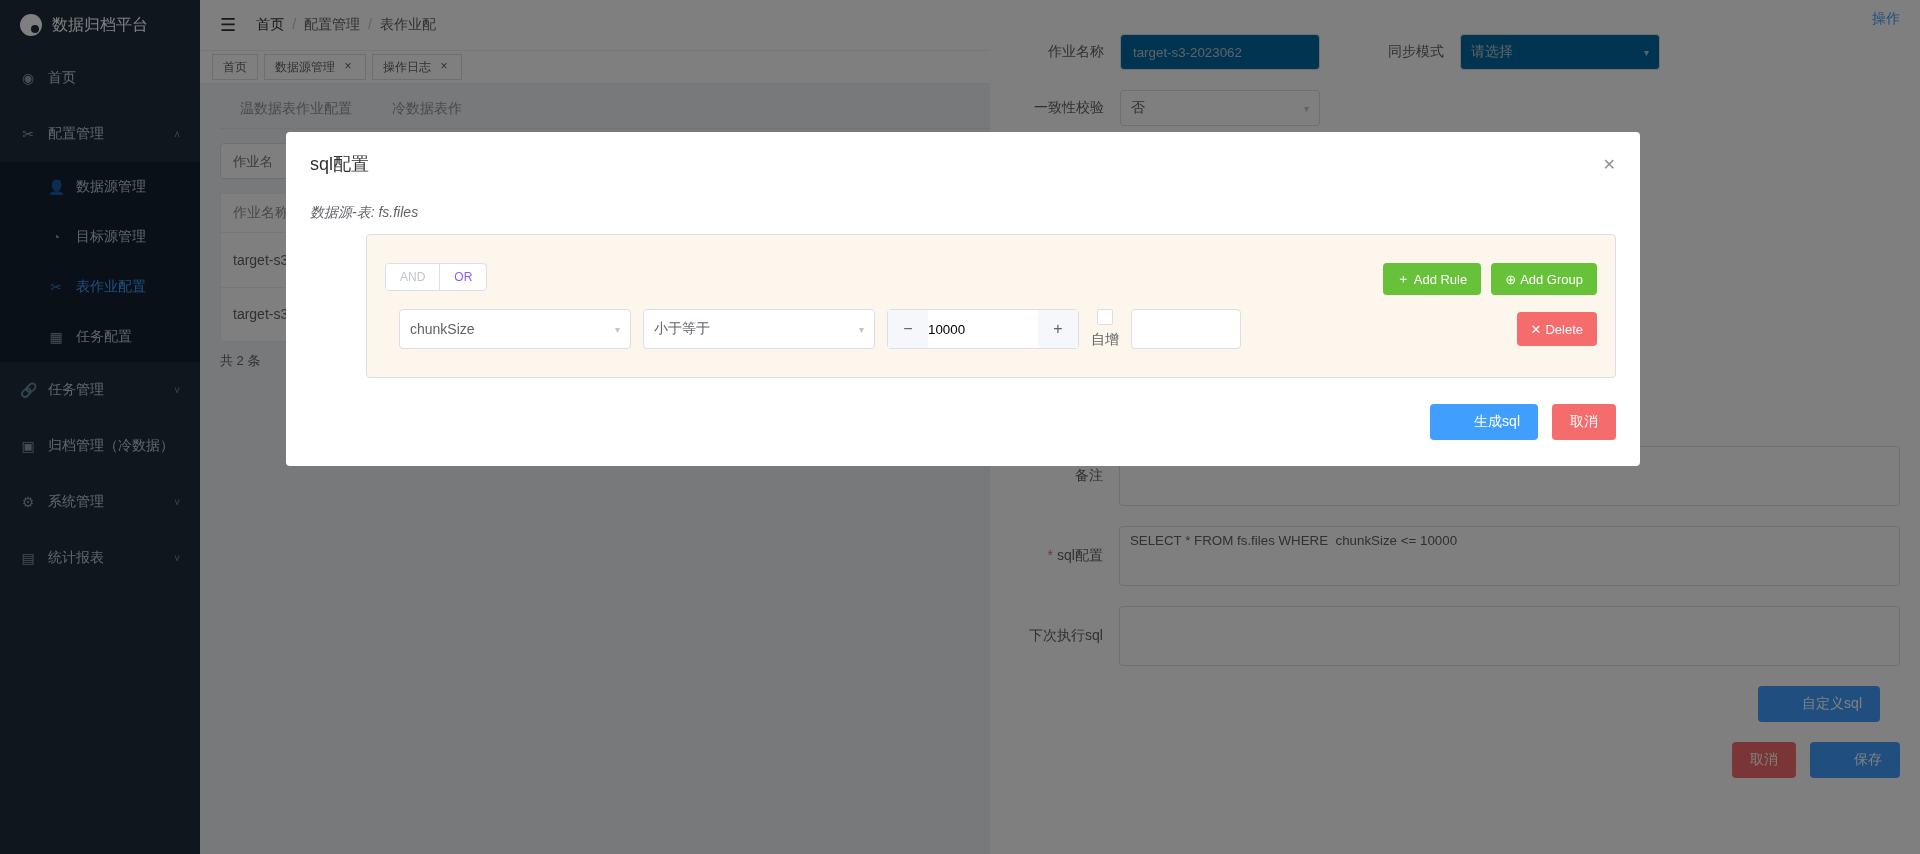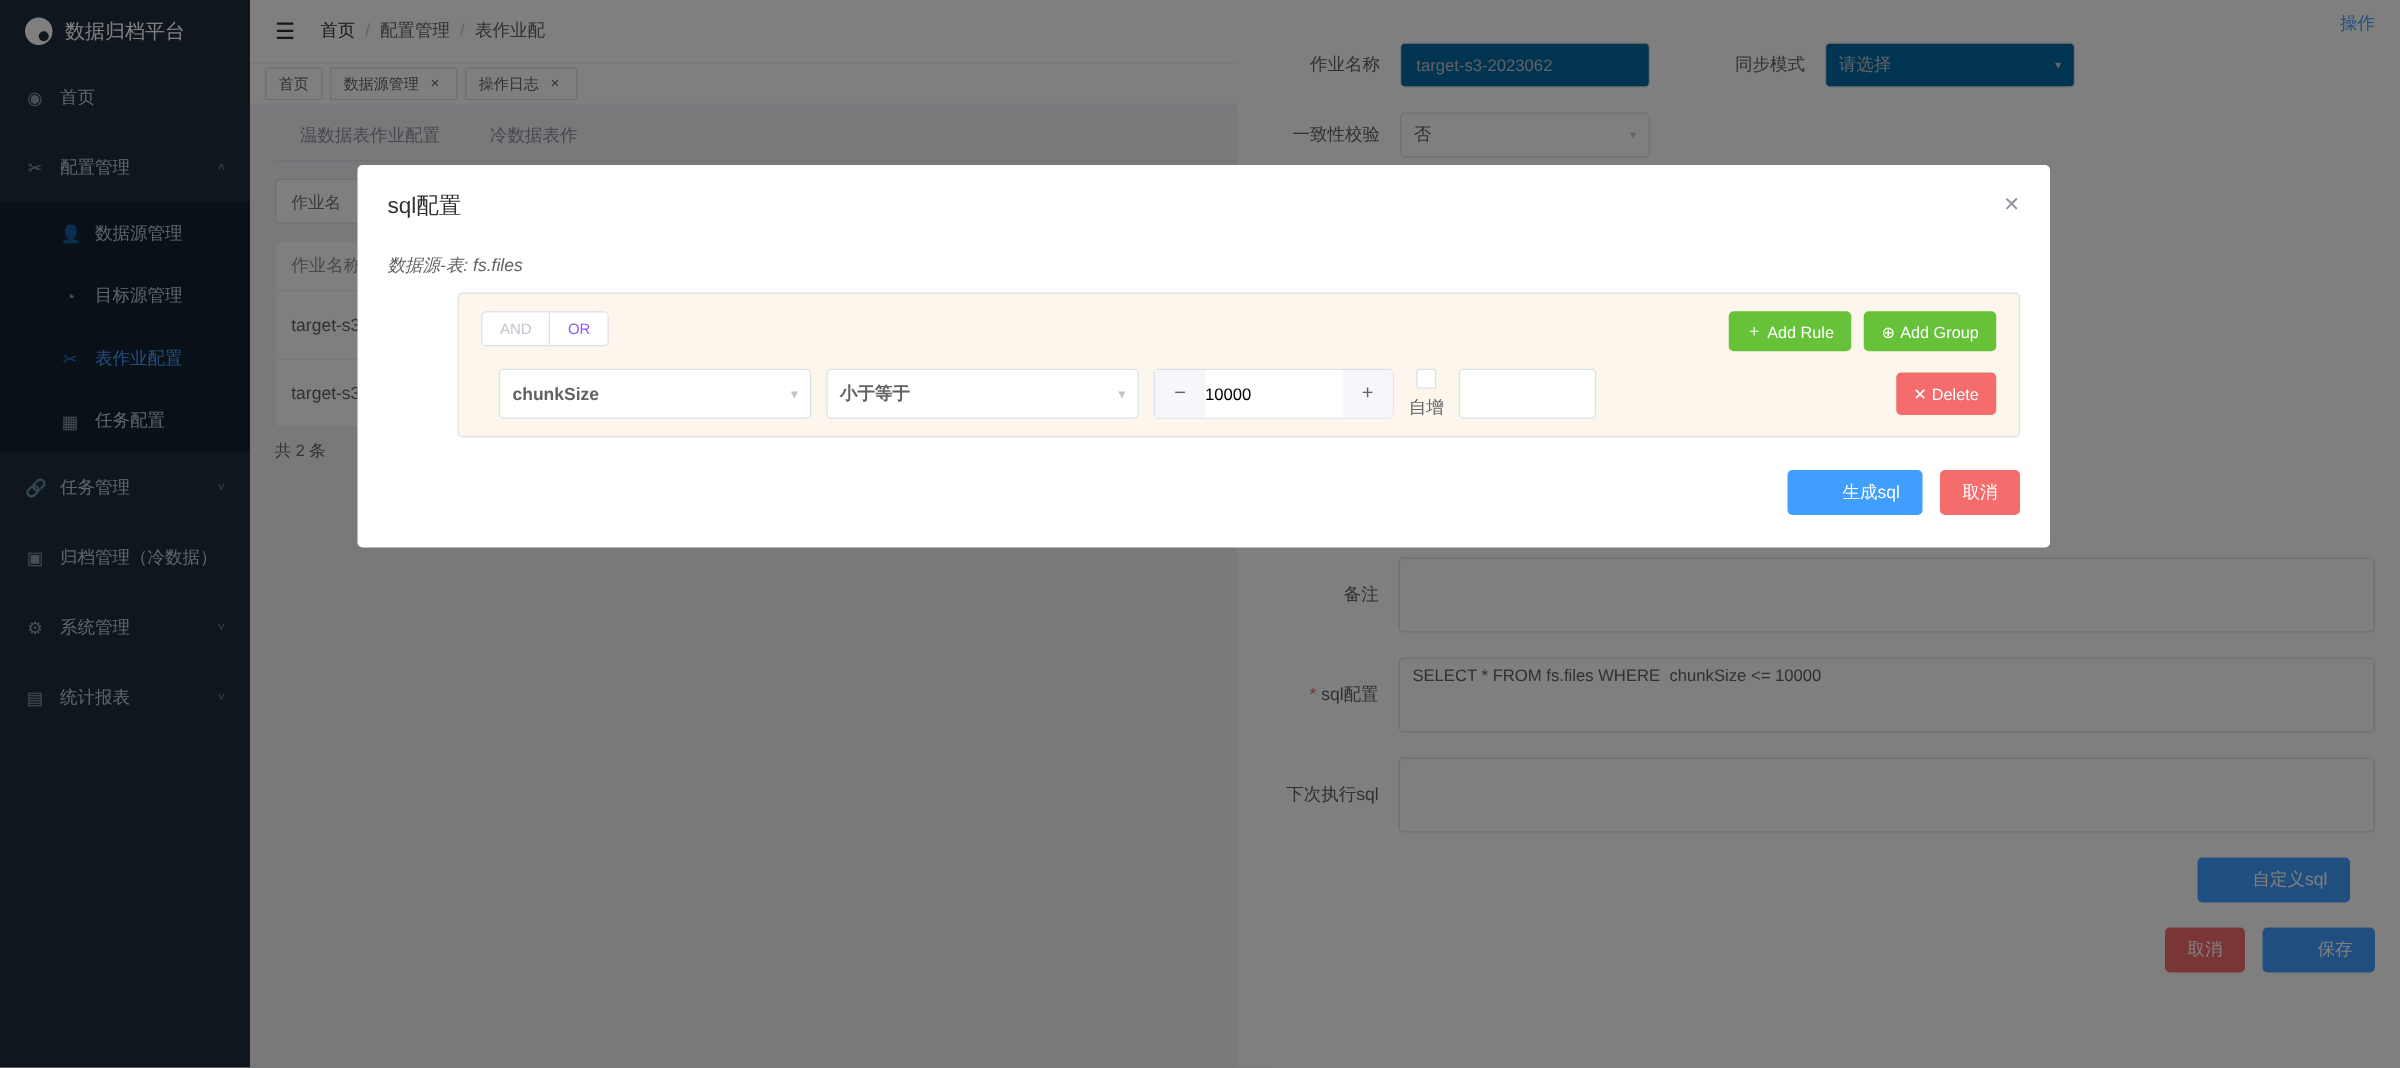--- a/index.html
+++ b/index.html
@@ -56,29 +56,29 @@
 .btn { display:inline-flex; align-items:center; justify-content:center; height:36px; padding:0 18px; border-radius:4px; color:#fff; cursor:pointer; border:none; font-size:14px; }
 .btn-primary { background:#409eff;padding-left:44px; } .btn-danger { background:#f56c6c; } .btn-success { background:#67c23a; }
 
 
 .overlay { position:fixed; inset:0; background:rgba(0,0,0,.5); z-index:100; width:1920px; height:854px; }
 .modal { position:fixed; top:132px; left:286px; width:1354px; background:#fff; border-radius:4px; z-index:200; padding:20px 24px 26px; }
 .modal-hd { display:flex; align-items:center; }
 .modal-title { font-size:18px; color:#303133; }
 .modal-x { margin-left:auto; color:#909399; cursor:pointer; font-size:16px; }
 .modal-sub { margin:28px 0 12px; color:#606266;font-style:italic; }
-.qb { margin-left:56px; border:1px solid #dcdfe6; border-radius:4px; padding:14px 18px; background:#fdf6ec; position:relative; }
+.qb { margin-left:56px; border:1px solid #dcdfe6; border-radius:4px; padding:28px 18px; background:#fdf6ec; position:relative; }
 .qb-top { display:flex; align-items:flex-start; }
 .andor { display:flex; border:1px solid #dcdfe6; border-radius:4px; overflow:hidden; background:#fff; }
 .andor span { padding:6px 14px; font-size:12px; color:#8b5cf6; cursor:pointer; }
 .andor span.on { background:#fff; color:#c0c4cc; }
 .andor span+span{ border-left:1px solid #dcdfe6; }
 .qb-buttons { margin-left:auto; display:flex; gap:10px; }
 .rule { display:flex; align-items:center; gap:12px; margin-top:14px; margin-left:14px; }
-.rule .sel { width:250px; height:40px;font-weight:bold; }
+.rule .sel { width:232px; height:40px; }
 .numgrp { display:flex; border:1px solid #dcdfe6; border-radius:4px; height:40px; background:#fff; }
 .numgrp button { width:40px; border:none; background:#f5f7fa; color:#606266; cursor:pointer; font-size:16px; }
 .numgrp input { width:110px; border:none; text-align:left; outline:none; }
 .chk { display:flex; align-items:center; gap:6px; color:#606266;flex-direction:column; }
 .chk-box { width:16px; height:16px; border:1px solid #dcdfe6; border-radius:2px; background:#fff; }
 .autoinc-ipt { width:110px; height:40px; }
 .rule .del { margin-left:auto; }
 .modal-ft { display:flex; justify-content:flex-end; gap:14px; margin-top:26px; }
 .op-link{ color:#409eff; cursor:pointer;}
 th.opcol{ text-align:center;}

